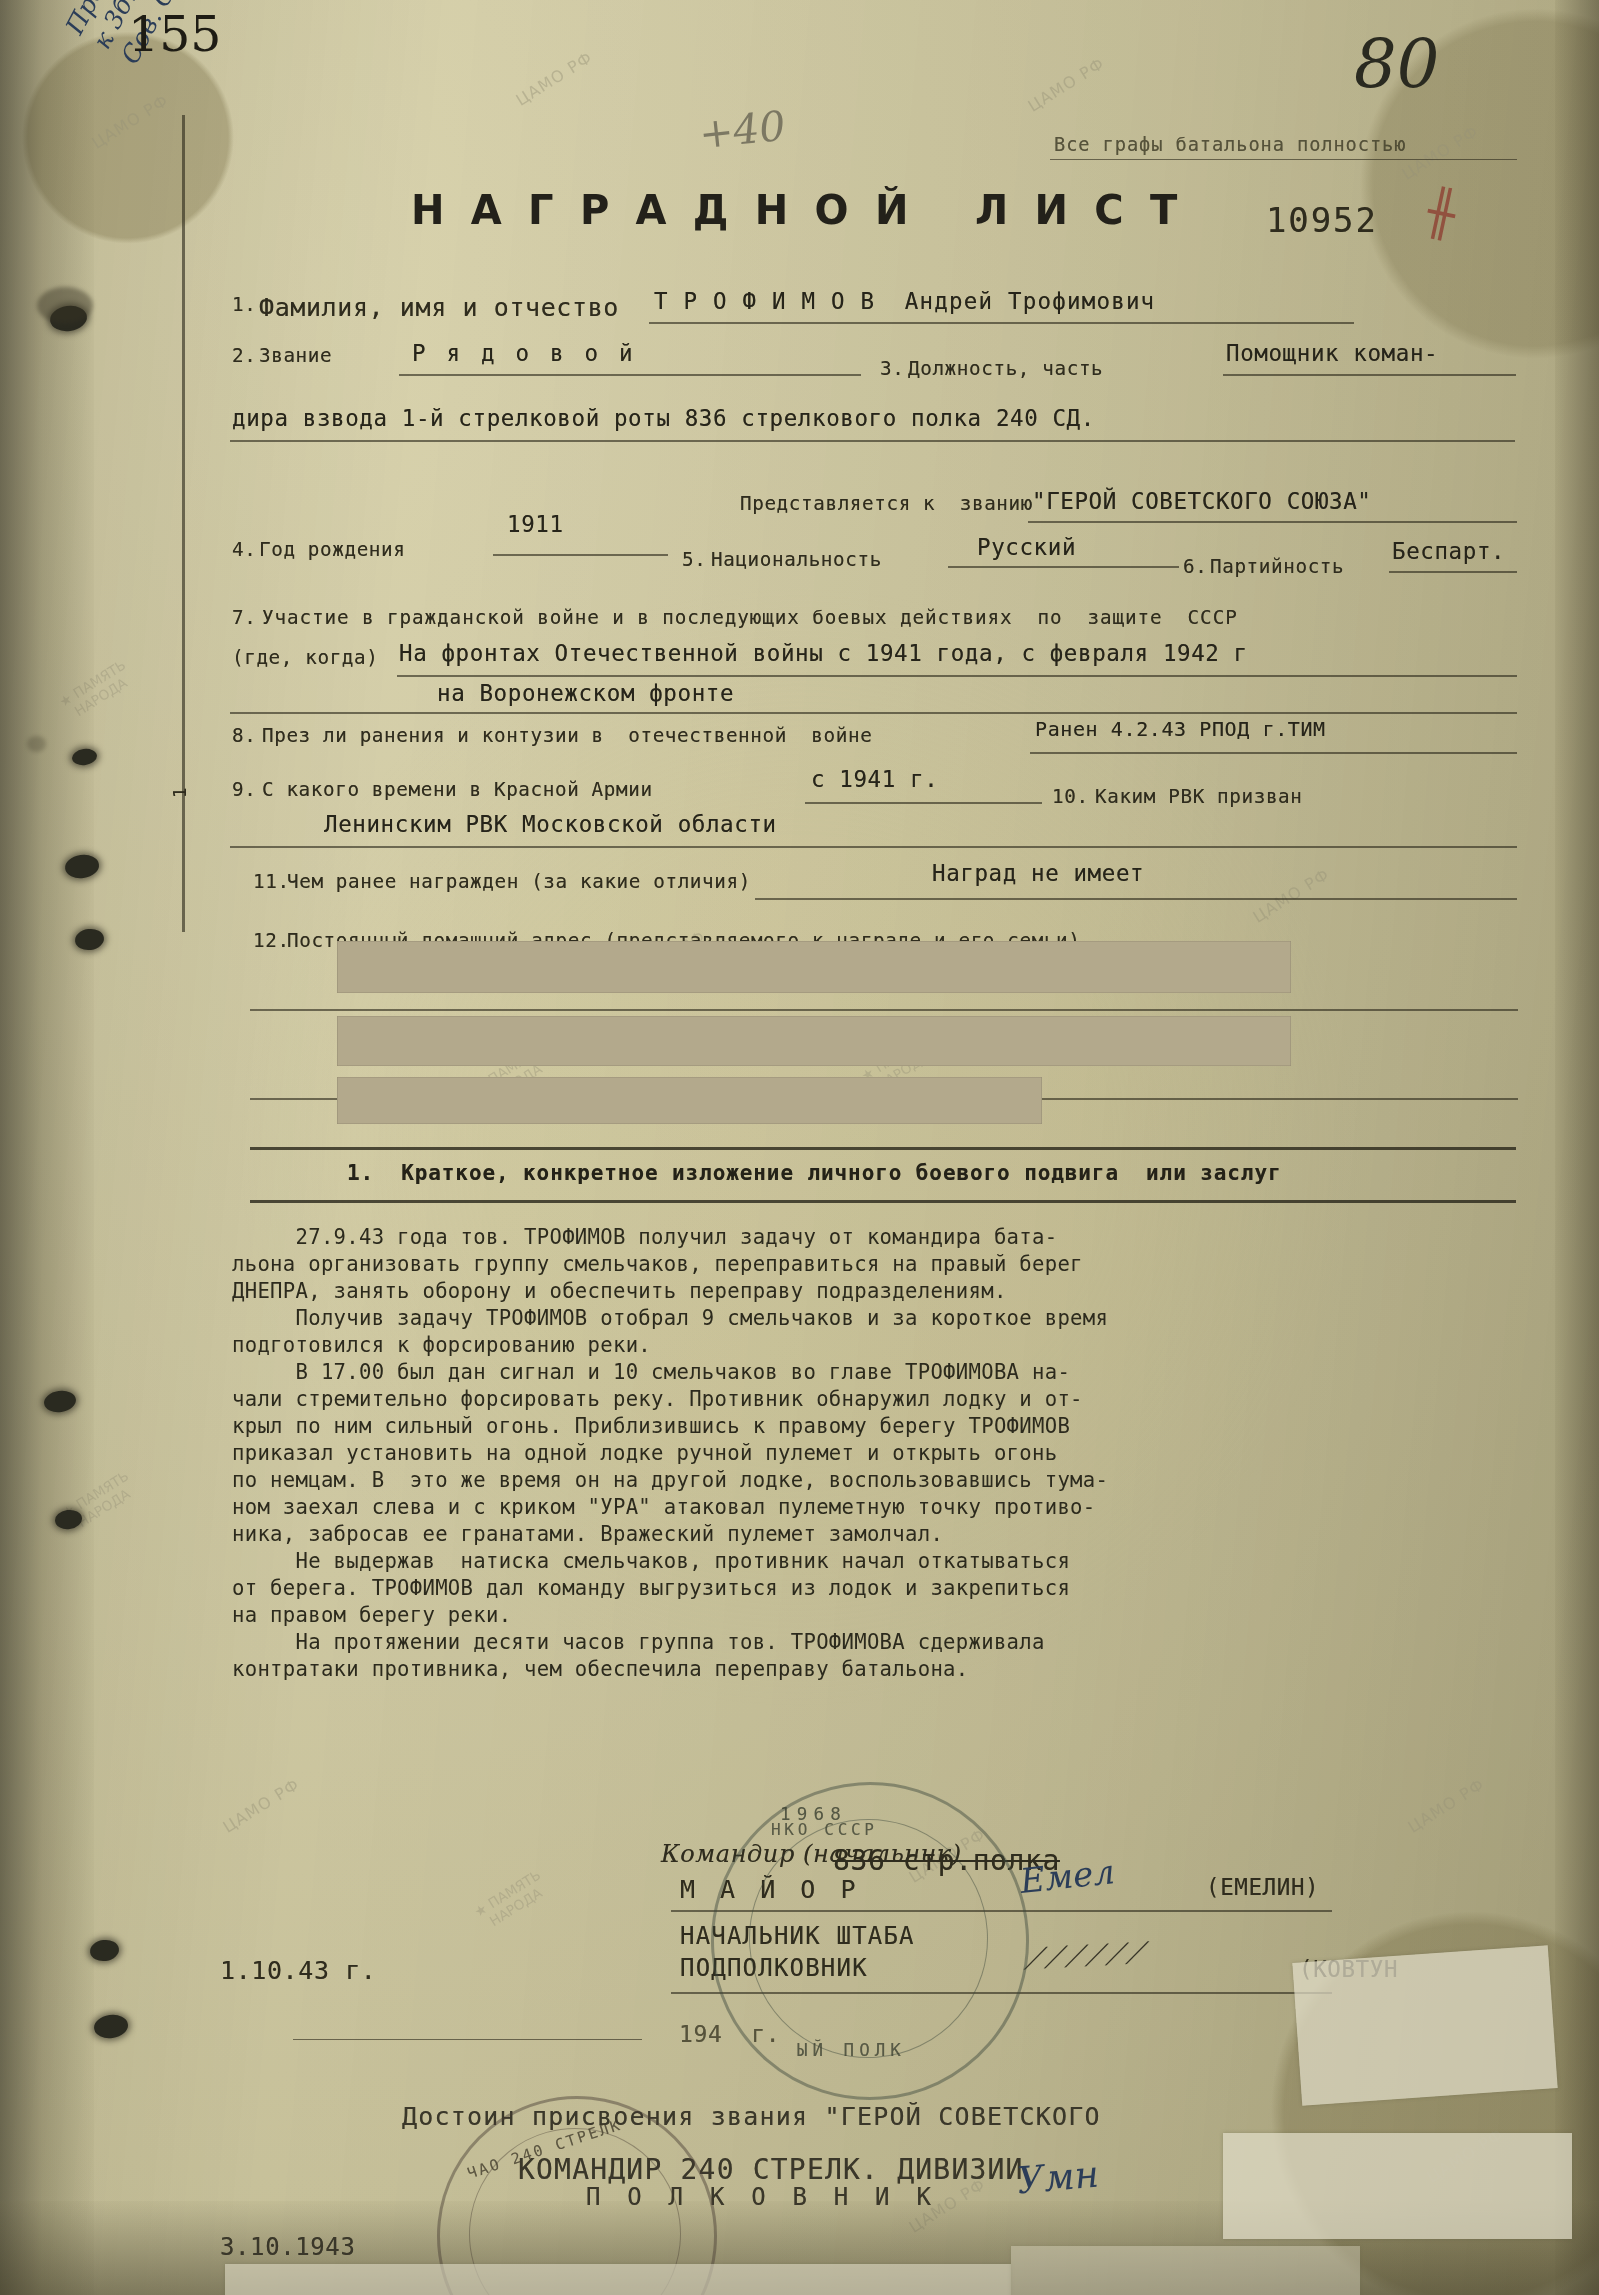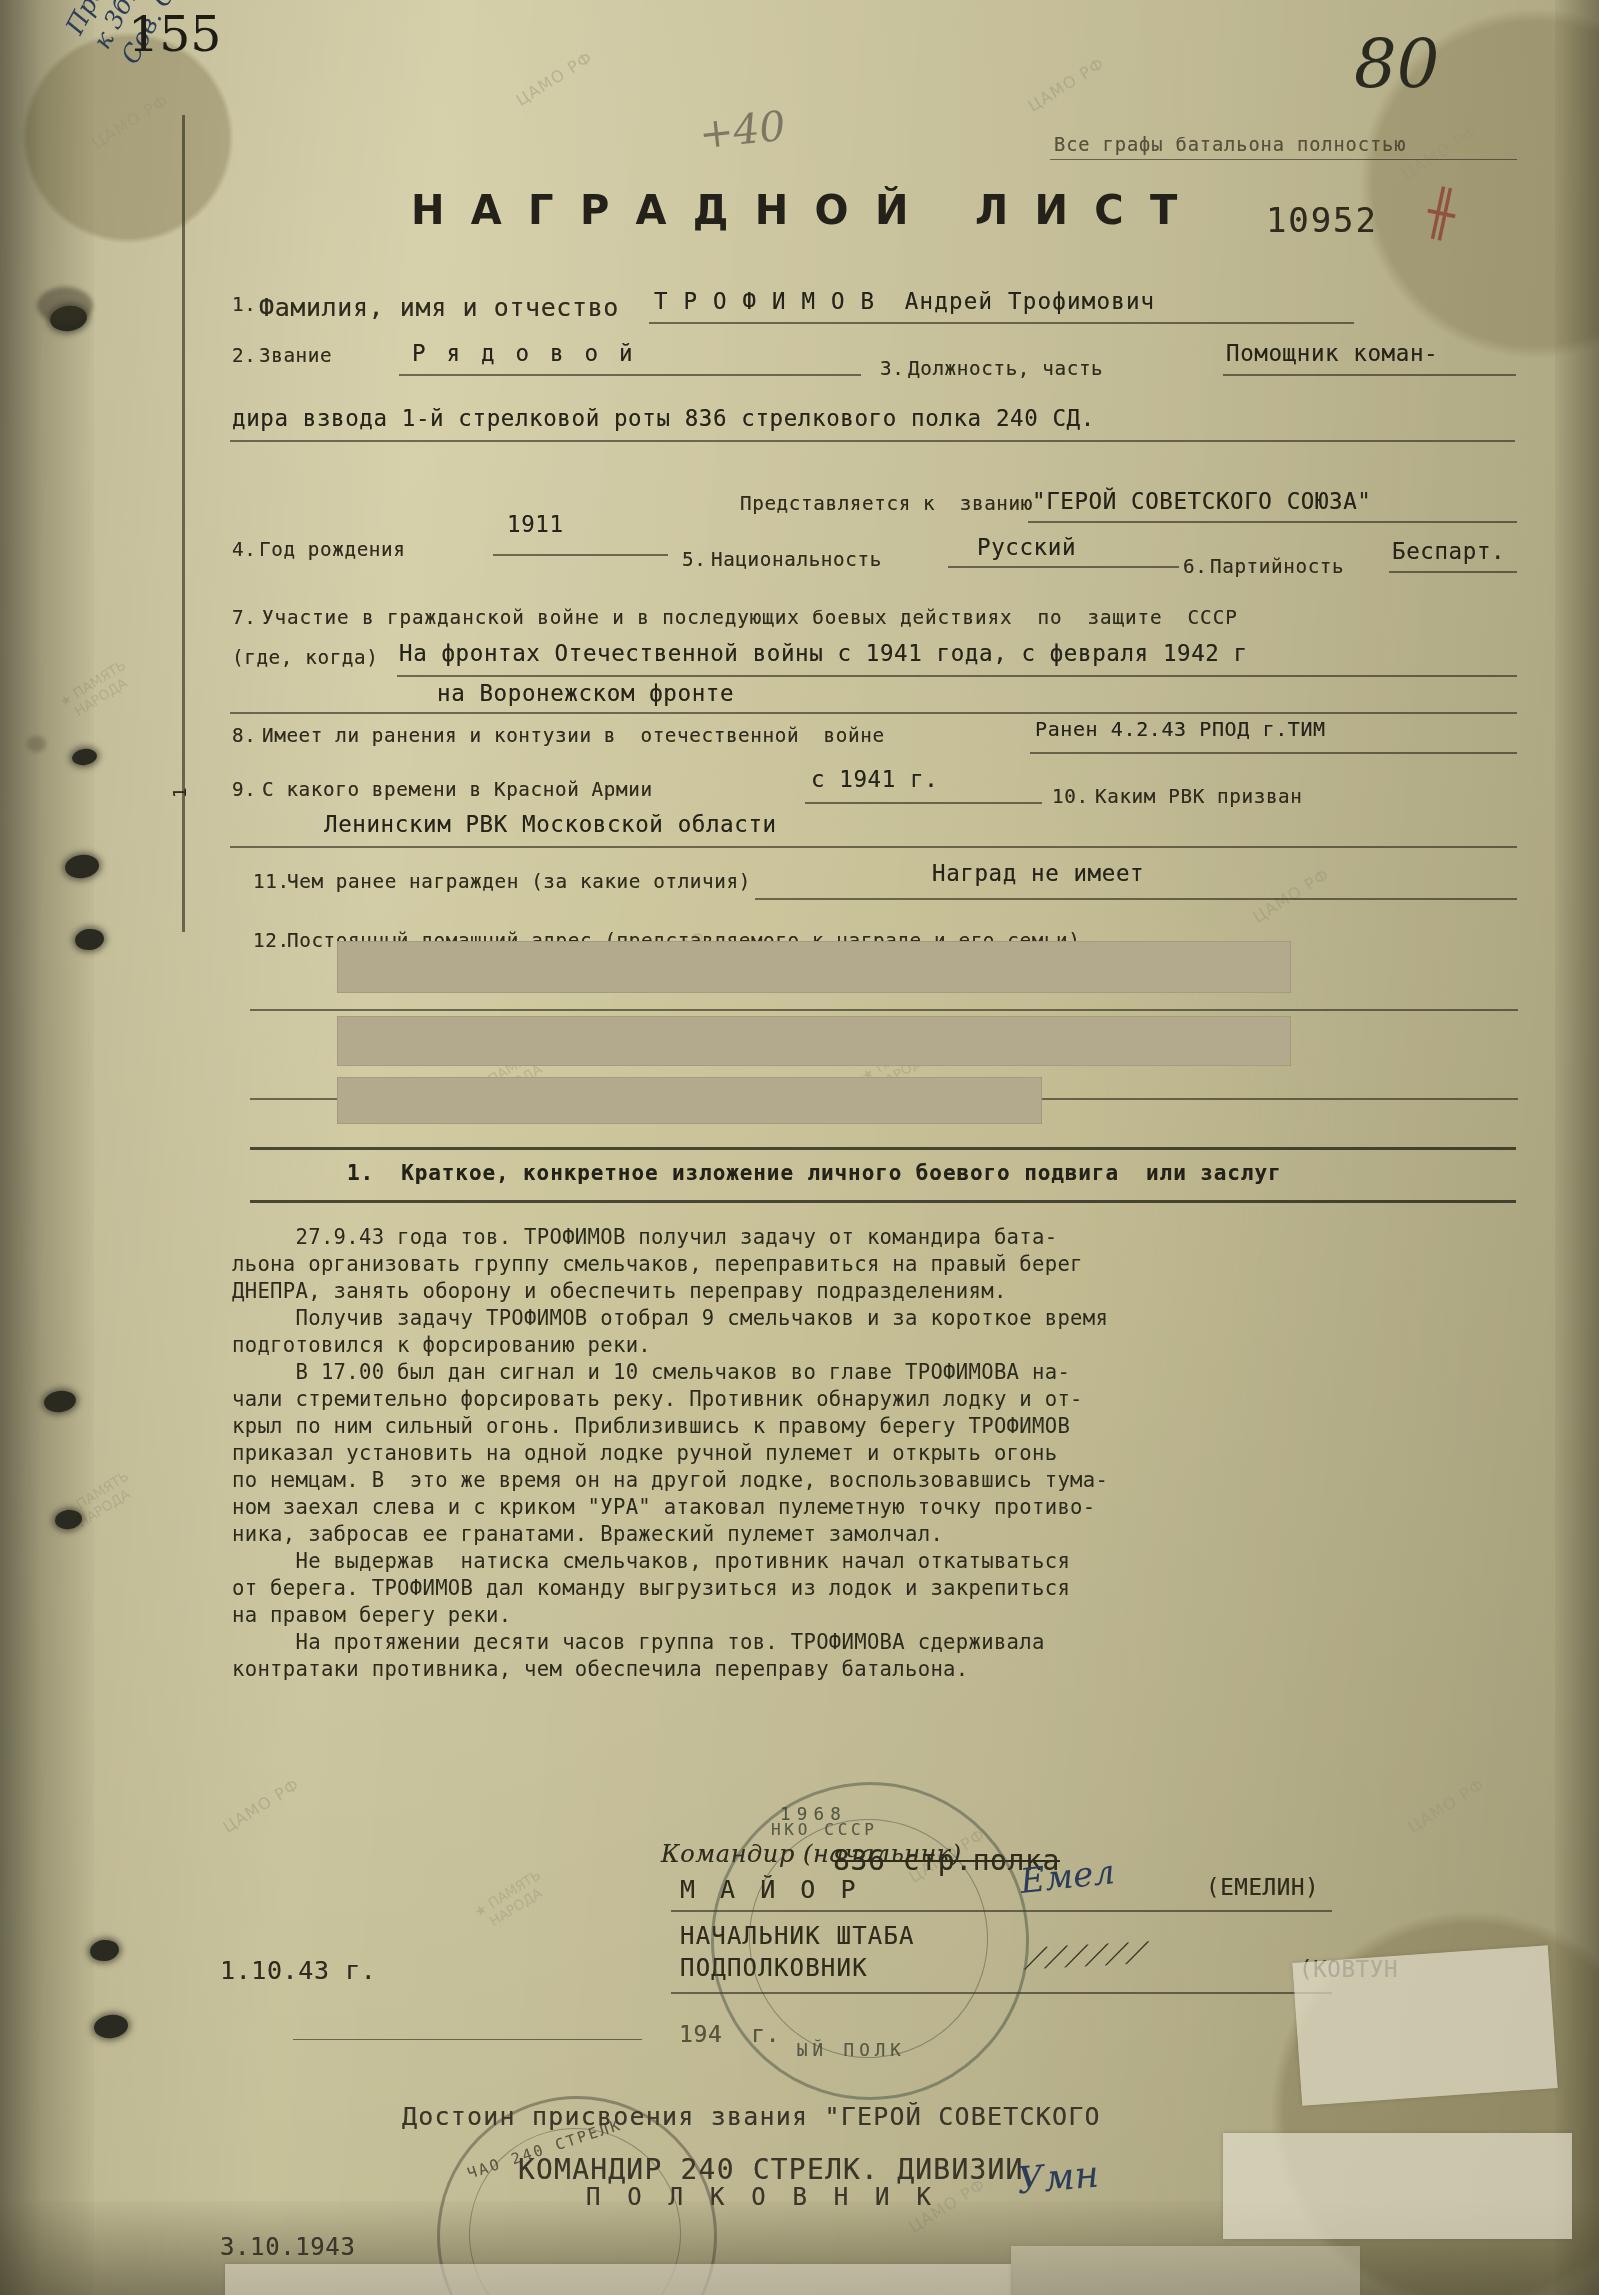--- a/index.html
+++ b/index.html
@@ -215,21 +215,21 @@
   <div class="t" style="left:262px;top:606px;font-size:19.3px;letter-spacing:0.9px;">Участие в гражданской войне и в последующих боевых действиях  по  защите  СССР</div>
 
   <div class="t" style="left:232px;top:646px;font-size:19.3px;">(где, когда)</div>
   <div class="t ink" style="left:399px;top:640px;font-size:22.5px;">На фронтах Отечественной войны с 1941 года, с февраля 1942 г</div>
   <div class="line" style="left:397px;top:675px;width:1120px;"></div>
 
   <div class="t ink" style="left:437px;top:680px;font-size:22.5px;">на Воронежском фронте</div>
   <div class="line" style="left:230px;top:712px;width:1287px;"></div>
 
   <div class="t" style="left:232px;top:724px;font-size:19.3px;">8.</div>
-  <div class="t" style="left:262px;top:724px;font-size:19.3px;">Имеет ли ранения и контузии в  отечественной  войне</div>
+  <div class="t" style="left:262px;top:724px;font-size:19.3px;">През ли ранения и контузии в  отечественной  войне</div>
   <div class="t ink" style="left:1035px;top:717px;font-size:20px;text-align:center;">Ранен 4.2.43 РПОД г.ТИМ</div>
   <div class="line" style="left:1030px;top:752px;width:487px;"></div>
 
   <div class="t" style="left:232px;top:778px;font-size:19.3px;">9.</div>
   <div class="t" style="left:262px;top:778px;font-size:19.3px;">С какого времени в Красной Армии</div>
   <div class="t ink" style="left:811px;top:766px;font-size:22.5px;">с 1941 г.</div>
   <div class="line" style="left:805px;top:802px;width:237px;"></div>
 
   <div class="t" style="left:1052px;top:785px;font-size:19.3px;">10.</div>
   <div class="t" style="left:1095px;top:785px;font-size:19.3px;">Каким РВК призван</div>

